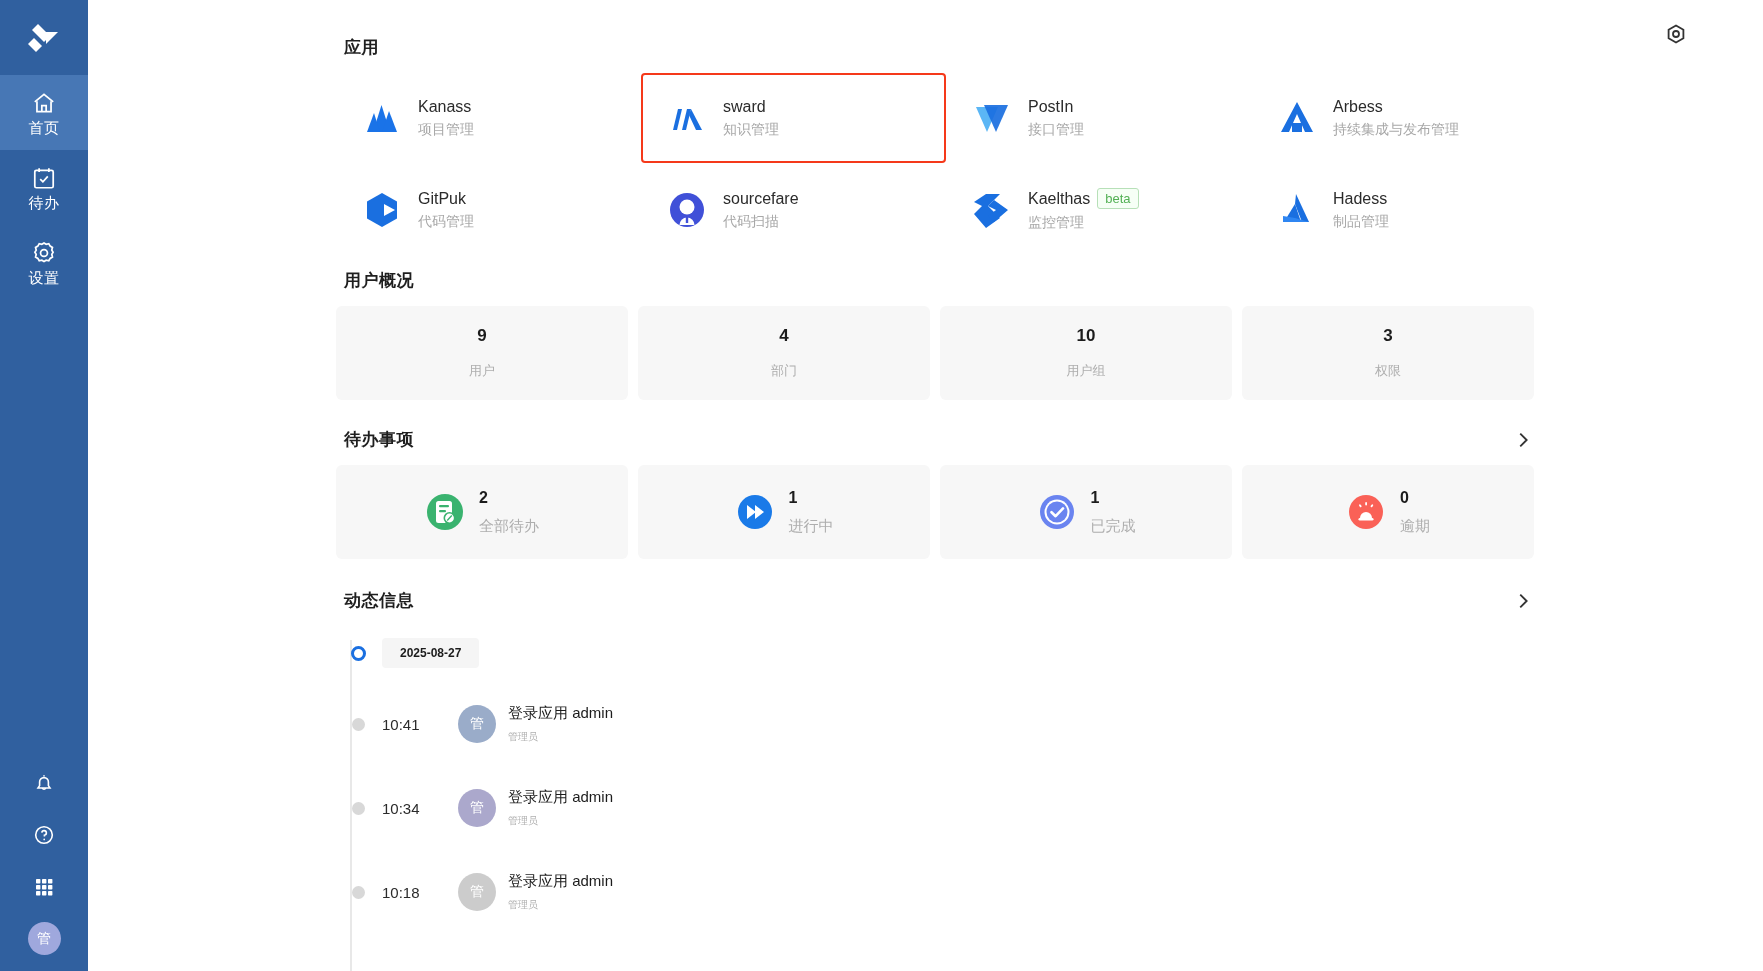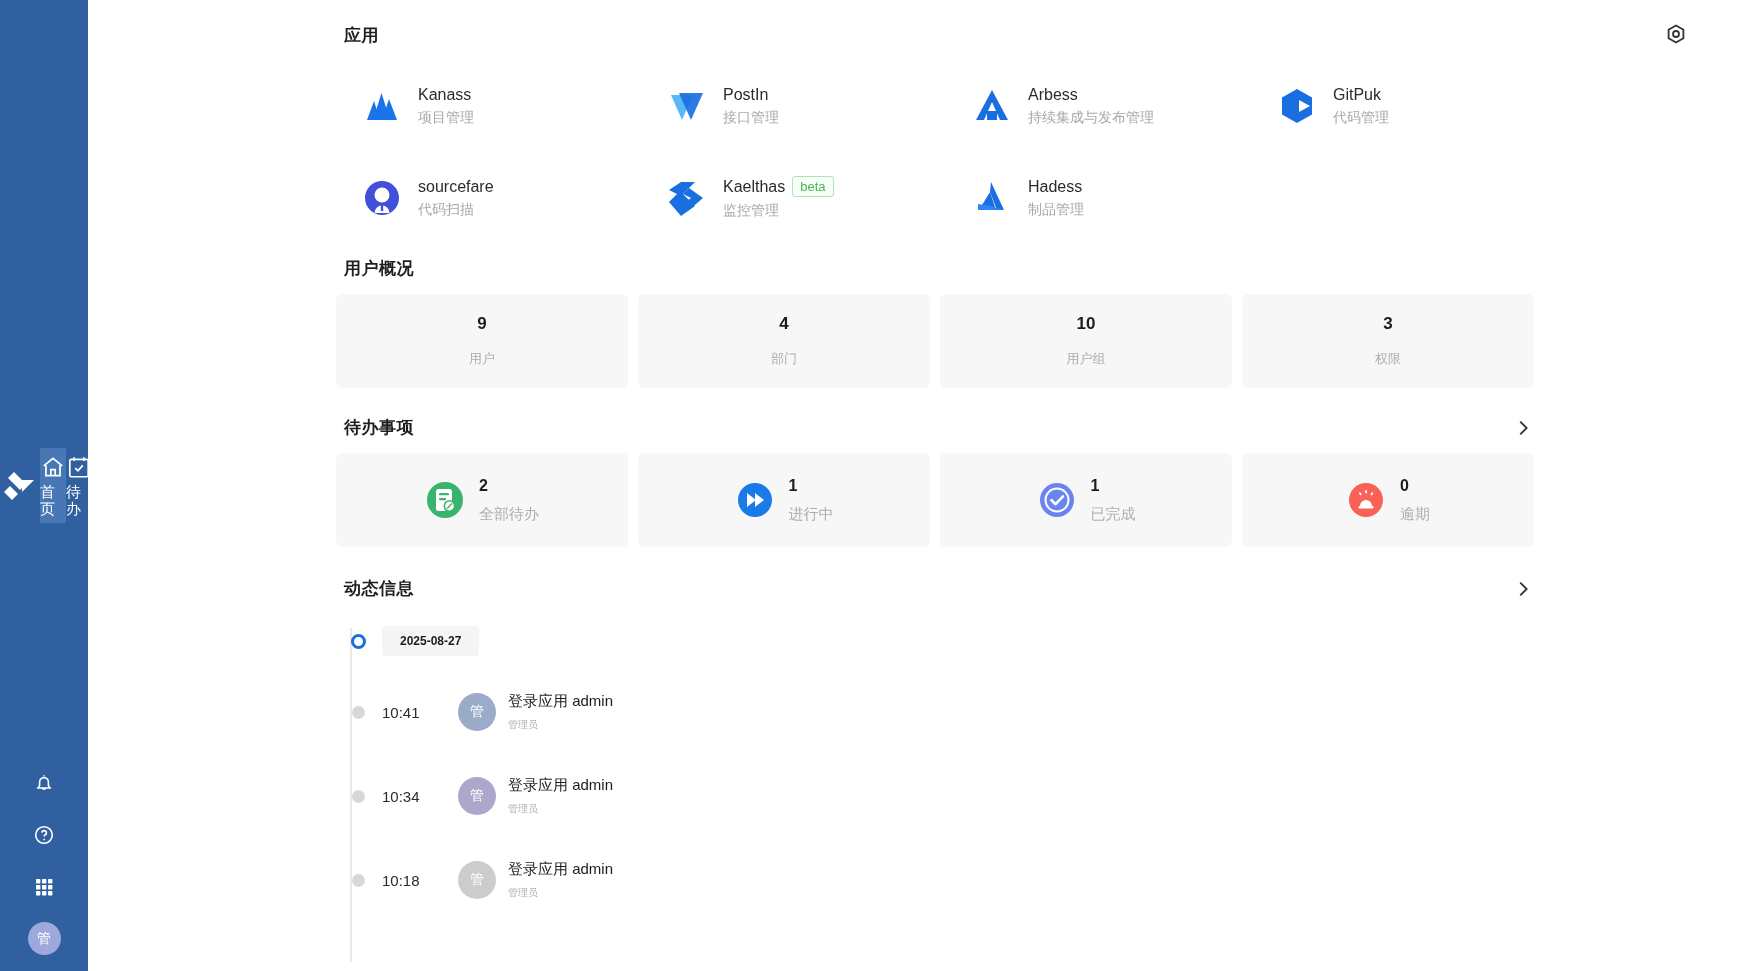--- a/index.html
+++ b/index.html
@@ -15,21 +15,21 @@
     width: 1763px;
     height: 971px;
   }
 
   
   .sidebar {
     width: 88px;
     flex: 0 0 88px;
     background: #30609f;
     display: flex;
-    flex-direction: row;
+    flex-direction: column;
     align-items: center;
     position: relative;
   }
   .logo-wrap {
     height: 75px;
     width: 88px;
     display: flex;
     align-items: center;
     justify-content: center;
   }
@@ -80,21 +80,21 @@
   
   .main {
     flex: 1 1 auto;
     position: relative;
     background: #fff;
     overflow: hidden;
   }
   .content {
     position: absolute;
     left: 248px;
-    top: 0;
+    top: 12px;
     width: 1220px;
   }
   .gear-top {
     position: absolute;
     right: 75px;
     top: 22px;
     width: 24px; height: 24px;
     cursor: pointer;
   }
 
@@ -352,20 +352,33 @@
             <polygon points="7,36 14,17 20,36" fill="#1a73e8"></polygon>
           </svg>
           <div class="app-text">
             <div class="app-name-row">
               <span class="app-name">Kanass</span>
             </div>
             <span class="app-desc">项目管理</span>
           </div>
         </div>
 
+        <div class="app-cell highlight">
+          <svg class="app-icon" viewBox="0 0 44 44">
+            <polygon points="8,34 13,13 17,13 12,34" fill="#1a6fe0"></polygon>
+            <polygon points="17,34 22,13 26,13 21,34" fill="#1a6fe0"></polygon>
+            <polygon points="26,13 37,34 31,34 24,19" fill="#1a6fe0"></polygon>
+          </svg>
+          <div class="app-text">
+            <div class="app-name-row">
+              <span class="app-name">sward</span>
+            </div>
+            <span class="app-desc">知识管理</span>
+          </div>
+        </div>
 
         <div class="app-cell">
           <svg class="app-icon" viewBox="0 0 44 44">
             <polygon points="6,11 28,11 17,36" fill="#5bb6f5"></polygon>
             <polygon points="14,9 38,9 26,36" fill="#1a6fe0" opacity="0.92"></polygon>
           </svg>
           <div class="app-text">
             <div class="app-name-row">
               <span class="app-name">PostIn</span>
             </div>

